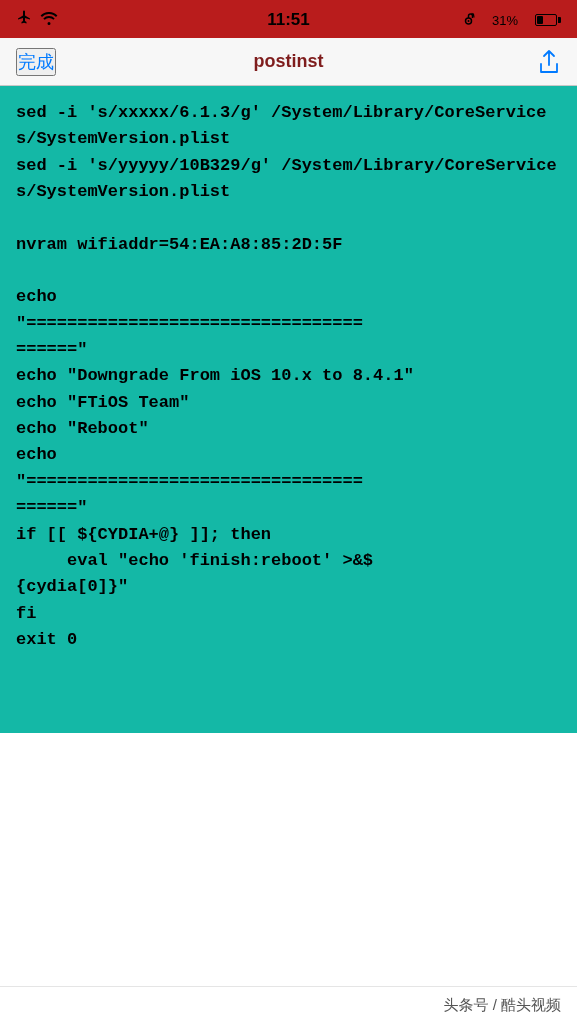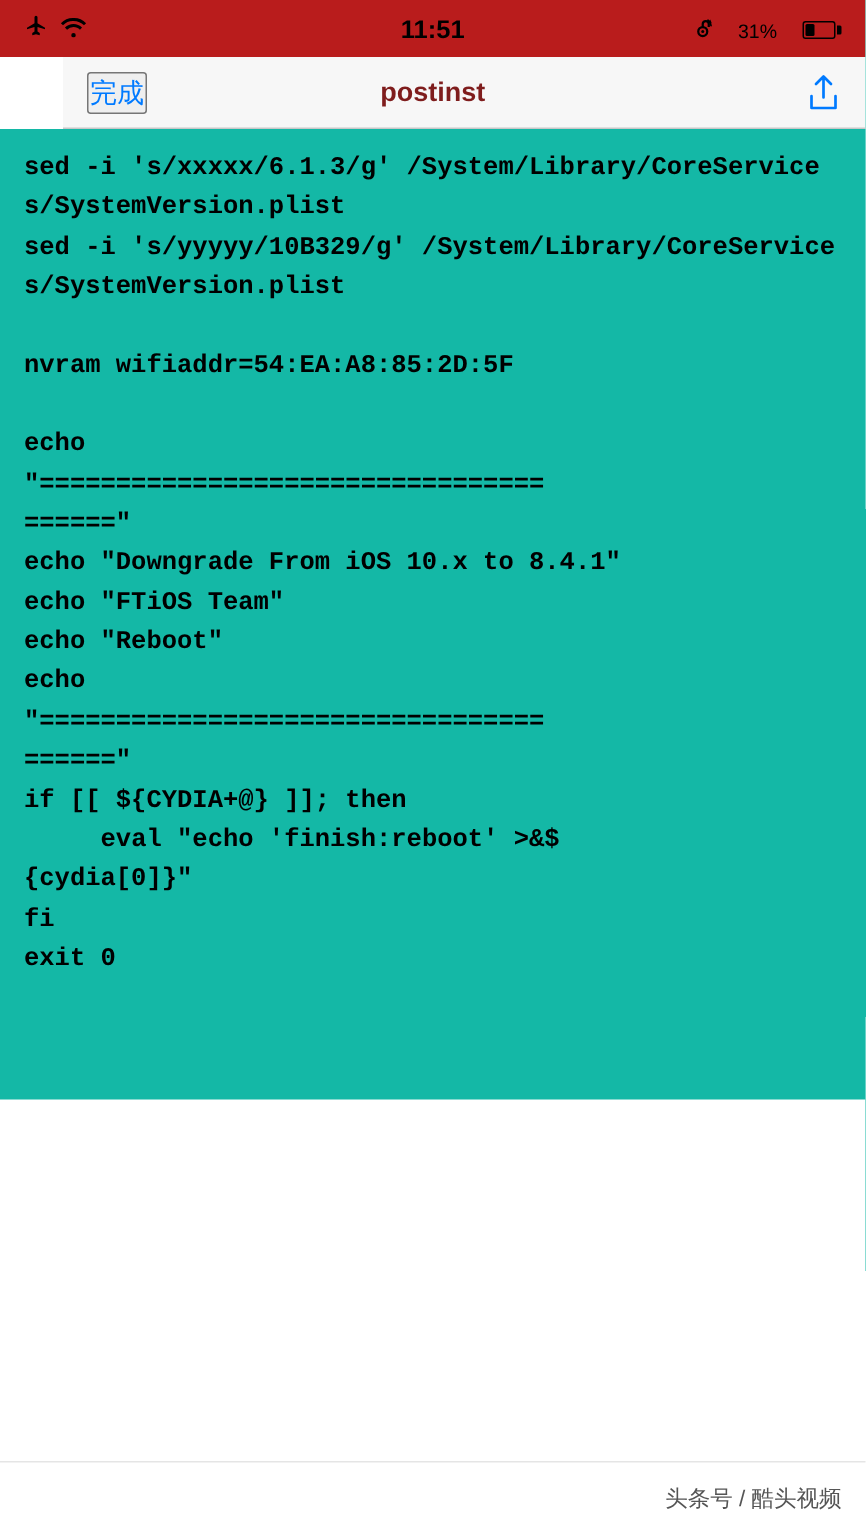--- a/index.html
+++ b/index.html
@@ -51,21 +51,20 @@
 
     
     .nav-bar {
       display: flex;
       justify-content: space-between;
       align-items: center;
       padding: 8px 16px;
       background: #f7f7f7;
       border-bottom: 1px solid #c8c8c8;
       height: 48px;
-      margin-left: 42px;
     }
 
     .nav-done {
       color: #007aff;
       font-size: 18px;
       font-weight: 400;
       cursor: pointer;
     }
 
     .nav-title {
@@ -98,21 +97,21 @@
       color: #000;
       white-space: pre-wrap;
       word-break: break-all;
     }
 
     
     .watermark-bar {
       position: fixed;
       bottom: 0;
       width: 577px;
-      height: 50px;
+      height: 38px;
       background: rgba(255,255,255,0.92);
       display: flex;
       align-items: center;
       justify-content: flex-end;
       padding-right: 16px;
       border-top: 1px solid #e5e5e5;
     }
 
     .watermark-text {
       font-size: 15px;

